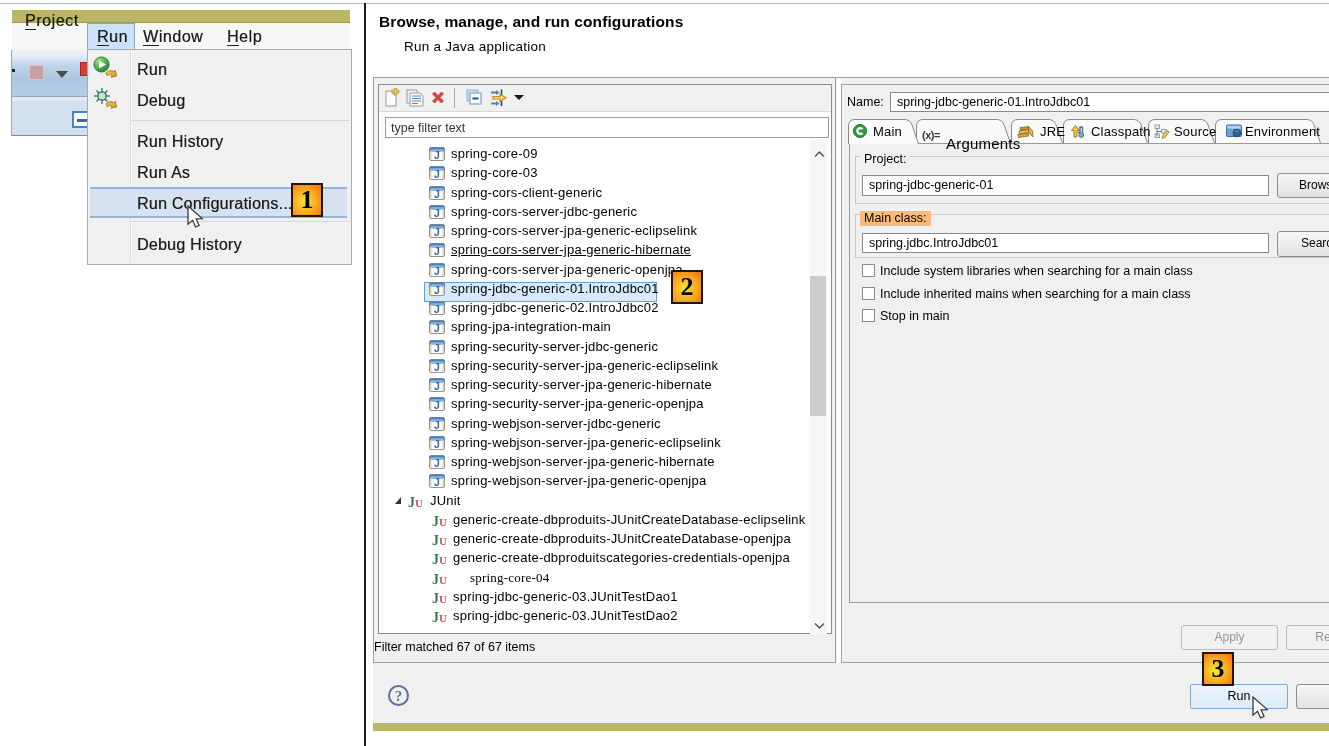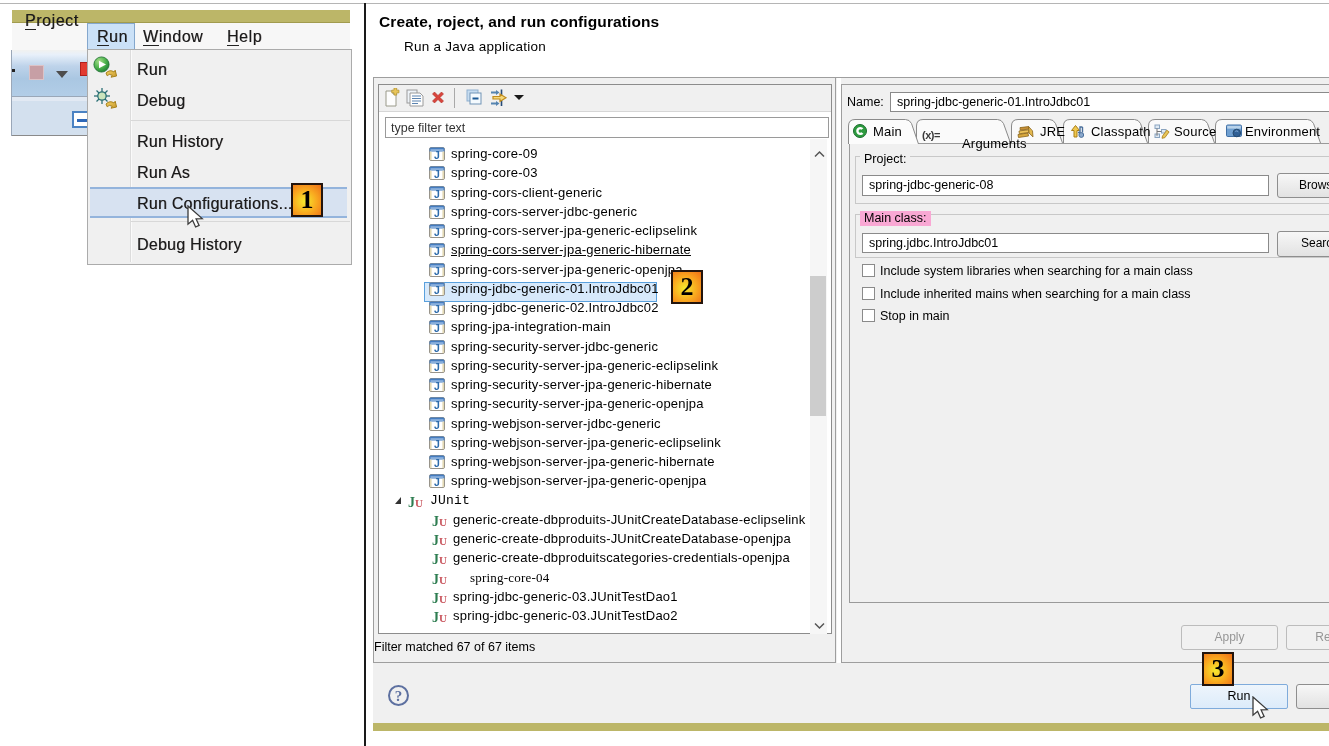--- a/index.html
+++ b/index.html
@@ -82,21 +82,21 @@
 
 <svg class="ab" style="left:187px;top:205px;z-index:31;" width="24" height="26" viewBox="0 0 24 26">
   <path d="M1,1 L1,19.2 L5.6,15.3 L8.6,22 L12.1,20.4 L9.1,13.9 L15.2,13.6 Z" fill="#fff" stroke="#3a3a3a" stroke-width="1.3"></path>
 </svg>
 <div class="badge" style="left:291px;top:183px;">1</div>
 
 <div class="ab" style="left:373px;top:77px;width:956px;height:646px;background:#f0f0f0;"></div>
 <div class="ab" style="left:837px;top:78px;width:4px;height:585px;background:#fff;"></div>
 <div class="ab" style="left:364px;top:3px;width:2px;height:743px;background:#1a1a1a;"></div>
 
-<div class="ab" style="left:379px;top:13px;font-size:15.5px;line-height:18px;font-weight:bold;letter-spacing:0.1px;white-space:nowrap;">Create, roject, and run configurations</div>
+<div class="ab" style="left:379px;top:13px;font-size:15.5px;line-height:18px;font-weight:bold;letter-spacing:0.1px;white-space:nowrap;">Browse, manage, and run configurations</div>
 <div class="ab" style="left:404px;top:39px;font-size:13.5px;line-height:16px;letter-spacing:0.25px;white-space:nowrap;">Run a Java application</div>
 <div class="ab" style="left:373px;top:77px;width:956px;height:1px;background:#9e9e9e;"></div>
 
 <div class="ab" style="left:373px;top:78px;width:463px;height:585px;background:#f0f0f0;border-left:1px solid #9e9e9e;border-right:1px solid #9e9e9e;border-bottom:1px solid #9e9e9e;box-sizing:border-box;"></div>
 
 <div class="ab" style="left:378px;top:84px;width:454px;height:550px;background:#fff;border:1px solid #8c8c8c;box-sizing:border-box;"></div>
 <div class="ab" style="left:379px;top:85px;width:452px;height:26px;background:#f0f0f0;border-bottom:1px solid #d6d6d6;"></div>
 
 <svg class="ab" style="left:384px;top:88px;" width="130" height="20" viewBox="0 0 130 20">
 
@@ -300,21 +300,21 @@
         <rect x="1.5" y="2.4" width="13" height="1.3" fill="#a8c6e8"></rect>
         <rect x="1" y="4.6" width="1.6" height="8.4" fill="#e3d9b5"></rect>
         <rect x="13.4" y="4.6" width="1.6" height="8.4" fill="#e3d9b5"></rect>
         <text x="8" y="11.6" font-family="Liberation Sans" font-size="10.5" font-weight="bold" fill="#2d6bab" text-anchor="middle">J</text>
       </svg></div>
     <div class="trow" style="left:451px;top:473px;">spring-webjson-server-jpa-generic-openjpa</div>
     <svg class="ab" style="left:395px;top:497px;z-index:6;" width="7" height="7">
       <polygon points="6,0 6,7 0,7" fill="#333"></polygon>
     </svg>
     <div class="ab" style="left:408px;top:493px;z-index:6;"><span style="font-family:'Liberation Serif',serif;font-weight:bold;"><span style="color:#2e7d51;font-size:14px;">J</span><span style="color:#c9565e;font-size:11px;">U</span></span></div>
-    <div class="trow" style="left:430px;top:493px;font-family:Liberation Mono, monospace;">JUnit</div>
+    <div class="trow" style="left:430px;top:493px;">JUnit</div>
     <div class="ab" style="left:432px;top:512px;z-index:6;"><span style="font-family:'Liberation Serif',serif;font-weight:bold;"><span style="color:#2e7d51;font-size:14px;">J</span><span style="color:#c9565e;font-size:11px;">U</span></span></div>
     <div class="trow" style="left:453px;top:512px;">generic-create-dbproduits-JUnitCreateDatabase-eclipselink</div>
     <div class="ab" style="left:432px;top:531px;z-index:6;"><span style="font-family:'Liberation Serif',serif;font-weight:bold;"><span style="color:#2e7d51;font-size:14px;">J</span><span style="color:#c9565e;font-size:11px;">U</span></span></div>
     <div class="trow" style="left:453px;top:531px;">generic-create-dbproduits-JUnitCreateDatabase-openjpa</div>
     <div class="ab" style="left:432px;top:550px;z-index:6;"><span style="font-family:'Liberation Serif',serif;font-weight:bold;"><span style="color:#2e7d51;font-size:14px;">J</span><span style="color:#c9565e;font-size:11px;">U</span></span></div>
     <div class="trow" style="left:453px;top:550px;">generic-create-dbproduitscategories-credentials-openjpa</div>
     <div class="ab" style="left:432px;top:570px;z-index:6;"><span style="font-family:'Liberation Serif',serif;font-weight:bold;"><span style="color:#2e7d51;font-size:14px;">J</span><span style="color:#c9565e;font-size:11px;">U</span></span></div>
     <div class="trow" style="left:470px;top:570px;font-family:Liberation Serif, serif;">spring-core-04</div>
     <div class="ab" style="left:432px;top:589px;z-index:6;"><span style="font-family:'Liberation Serif',serif;font-weight:bold;"><span style="color:#2e7d51;font-size:14px;">J</span><span style="color:#c9565e;font-size:11px;">U</span></span></div>
     <div class="trow" style="left:453px;top:589px;">spring-jdbc-generic-03.JUnitTestDao1</div>
@@ -351,21 +351,21 @@
     <div class="ab" style="left:853px;top:124px;z-index:4;"><svg width="14" height="14" viewBox="0 0 14 14">
         <circle cx="7" cy="7" r="6.5" fill="#2d9b3f" stroke="#1c6e2e"></circle>
         <path d="M10.4,4.3 A4.1,4.1 0 1 0 10.4,9.7 L8.4,8.3 A1.7,1.7 0 1 1 8.4,5.7 Z" fill="#fff"></path>
       </svg></div>
     <div class="ab" style="left:873px;top:124px;z-index:4;font-size:13px;letter-spacing:0.2px;line-height:15px;white-space:nowrap;">Main</div>
     <svg class="ab" style="left:916px;top:119px;z-index:2;" width="95" height="24" viewBox="0 0 95 24">
       <path d="M0.5,24 L0.5,7 Q0.5,0.5 7,0.5 L81.5,0.5 Q85.5,0.5 87.5,4.5 L94.5,24 Z" fill="#fafafa"></path>
       <path d="M0.5,24 L0.5,7 Q0.5,0.5 7,0.5 L81.5,0.5 Q85.5,0.5 87.5,4.5 L94.5,24" fill="none" stroke="#8a8a8a" stroke-width="1"></path>
     </svg>
     <div class="ab" style="left:922px;top:125px;z-index:4;"><span style="font-size:11px;line-height:12px;font-weight:bold;color:#3a3a3a;letter-spacing:-0.5px;display:inline-block;">(x)=</span></div>
-    <div class="ab" style="left:946px;top:136px;z-index:4;font-size:13px;letter-spacing:0.2px;line-height:15px;white-space:nowrap;margin-left:16px;">Arguments</div>
+    <div class="ab" style="left:946px;top:136px;z-index:4;font-size:15px;letter-spacing:0.2px;line-height:15px;white-space:nowrap;">Arguments</div>
     <svg class="ab" style="left:1011px;top:119px;z-index:2;" width="52" height="24" viewBox="0 0 52 24">
       <path d="M0.5,24 L0.5,7 Q0.5,0.5 7,0.5 L38.5,0.5 Q42.5,0.5 44.5,4.5 L51.5,24 Z" fill="#fafafa"></path>
       <path d="M0.5,24 L0.5,7 Q0.5,0.5 7,0.5 L38.5,0.5 Q42.5,0.5 44.5,4.5 L51.5,24" fill="none" stroke="#8a8a8a" stroke-width="1"></path>
     </svg>
     <div class="ab" style="left:1017px;top:124px;z-index:4;"><svg width="17" height="14" viewBox="0 0 17 14">
         <path d="M1,10.5 l10,-1.5 l0.5,3 l-10,1.5 z" fill="#d8a83e" stroke="#8a641a" stroke-width="0.8"></path>
         <path d="M2,7 l9.5,-1.2 l0.4,2.6 l-9.5,1.4 z" fill="#eec45a" stroke="#8a641a" stroke-width="0.8"></path>
         <path d="M3,3.6 l8.5,-1 l0.4,2.4 l-8.6,1.2 z" fill="#c89138" stroke="#8a641a" stroke-width="0.8"></path>
         <path d="M11.5,2.4 l4,4.5 l0.5,6 l-4,-3.9 z" fill="#e3b84e" stroke="#8a641a" stroke-width="0.8"></path>
       </svg></div>
@@ -403,25 +403,25 @@
         <rect x="1.2" y="1.8" width="13.6" height="2.8" fill="#b8d2ea"></rect>
         <circle cx="10.8" cy="9" r="3.8" fill="#2f5f95" stroke="#24496f"></circle>
         <path d="M9.3,7.4 a2.1,2.1 0 0 1 3,0.4" stroke="#7fa8d4" fill="none" stroke-width="1"></path>
       </svg></div>
     <div class="ab" style="left:1245px;top:124px;z-index:4;font-size:13px;letter-spacing:0.2px;line-height:15px;white-space:nowrap;">Environment</div>
   </div>
 
 <div class="ab" style="left:855px;top:156px;width:493px;height:48px;border:1px solid #c8c8c8;box-sizing:border-box;"></div>
 <div class="ab t12" style="left:860px;top:152px;background:#f0f0f0;padding:0 4px;">Project:</div>
 <div class="ab" style="left:862px;top:175px;width:407px;height:21px;background:#fff;border:1px solid #8a8a8a;box-sizing:border-box;"></div>
-<div class="ab t12" style="left:869px;top:178px;">spring-jdbc-generic-08</div>
+<div class="ab t12" style="left:869px;top:178px;">spring-jdbc-generic-01</div>
 <div class="btn ab" style="left:1277px;top:173px;width:84px;height:25px;">Browse</div>
 
 <div class="ab" style="left:855px;top:214px;width:493px;height:44px;border:1px solid #c8c8c8;box-sizing:border-box;"></div>
-<div class="ab t12" style="left:860px;top:211px;background:#f9a8d4;padding:0 4px;">Main class:</div>
+<div class="ab t12" style="left:860px;top:211px;background:#fdba74;padding:0 4px;">Main class:</div>
 <div class="ab" style="left:862px;top:233px;width:407px;height:20px;background:#fff;border:1px solid #8a8a8a;box-sizing:border-box;"></div>
 <div class="ab t12" style="left:869px;top:236px;">spring.jdbc.IntroJdbc01</div>
 <div class="btn ab" style="left:1277px;top:231px;width:86px;height:26px;">Search</div>
 
 <div class="ab cb" style="left:862px;top:264px;"></div>
 <div class="ab t12" style="left:880px;top:264px;">Include system libraries when searching for a main class</div>
 <div class="ab cb" style="left:862px;top:287px;"></div>
 <div class="ab t12" style="left:880px;top:287px;">Include inherited mains when searching for a main class</div>
 <div class="ab cb" style="left:862px;top:309px;"></div>
 <div class="ab t12" style="left:880px;top:309px;">Stop in main</div>

